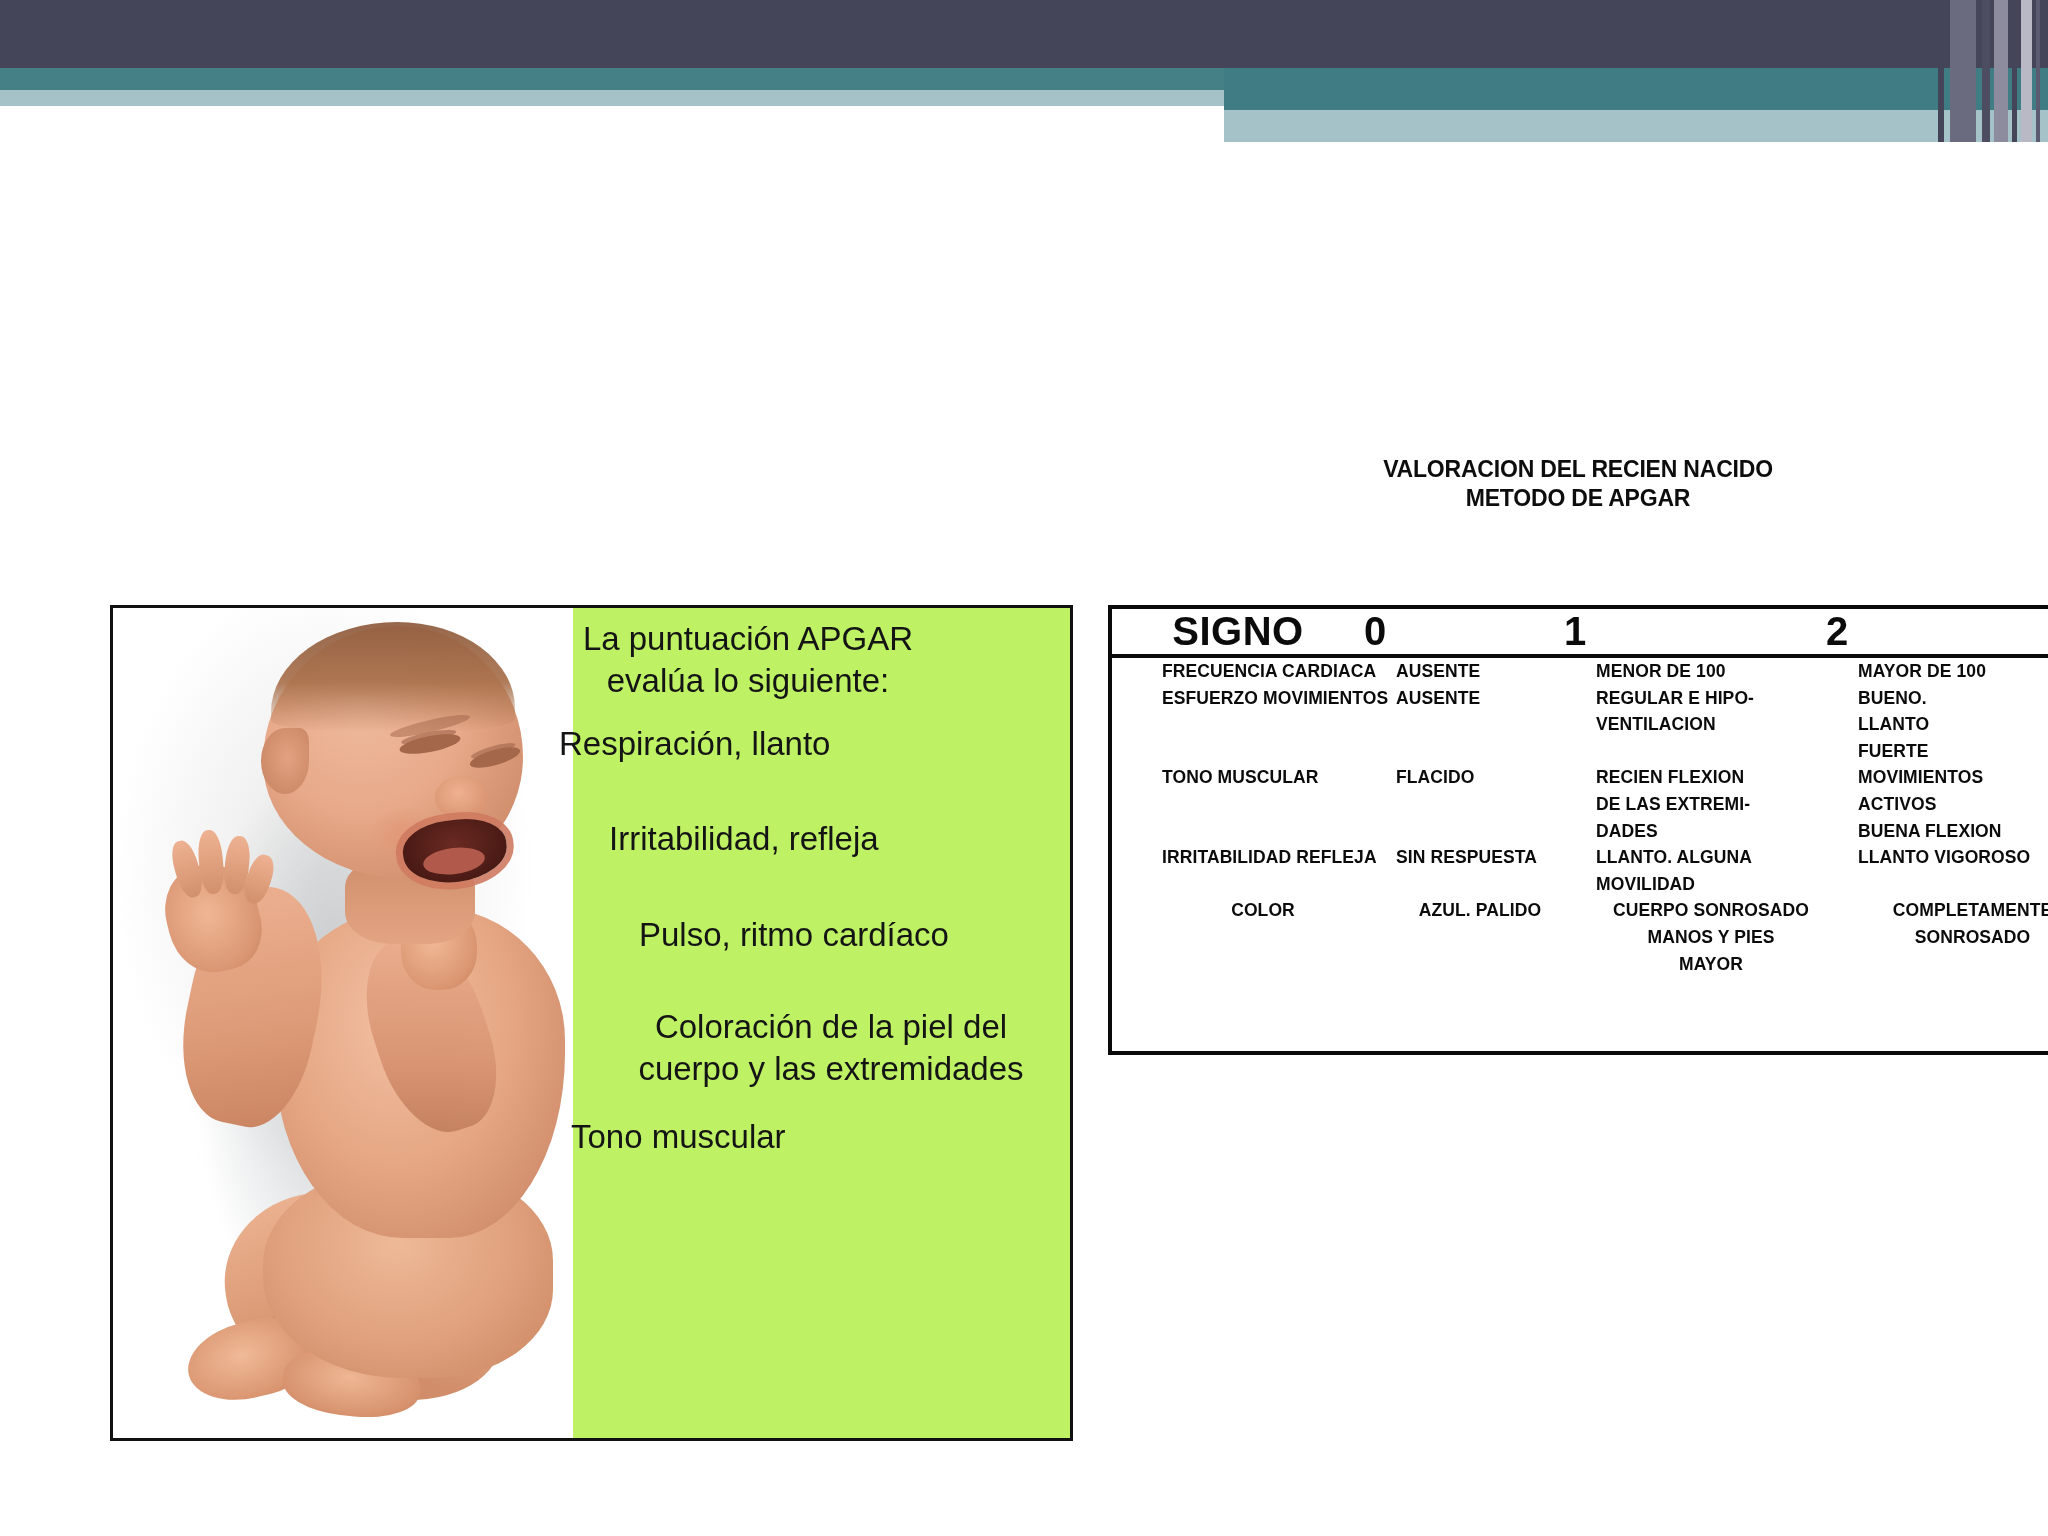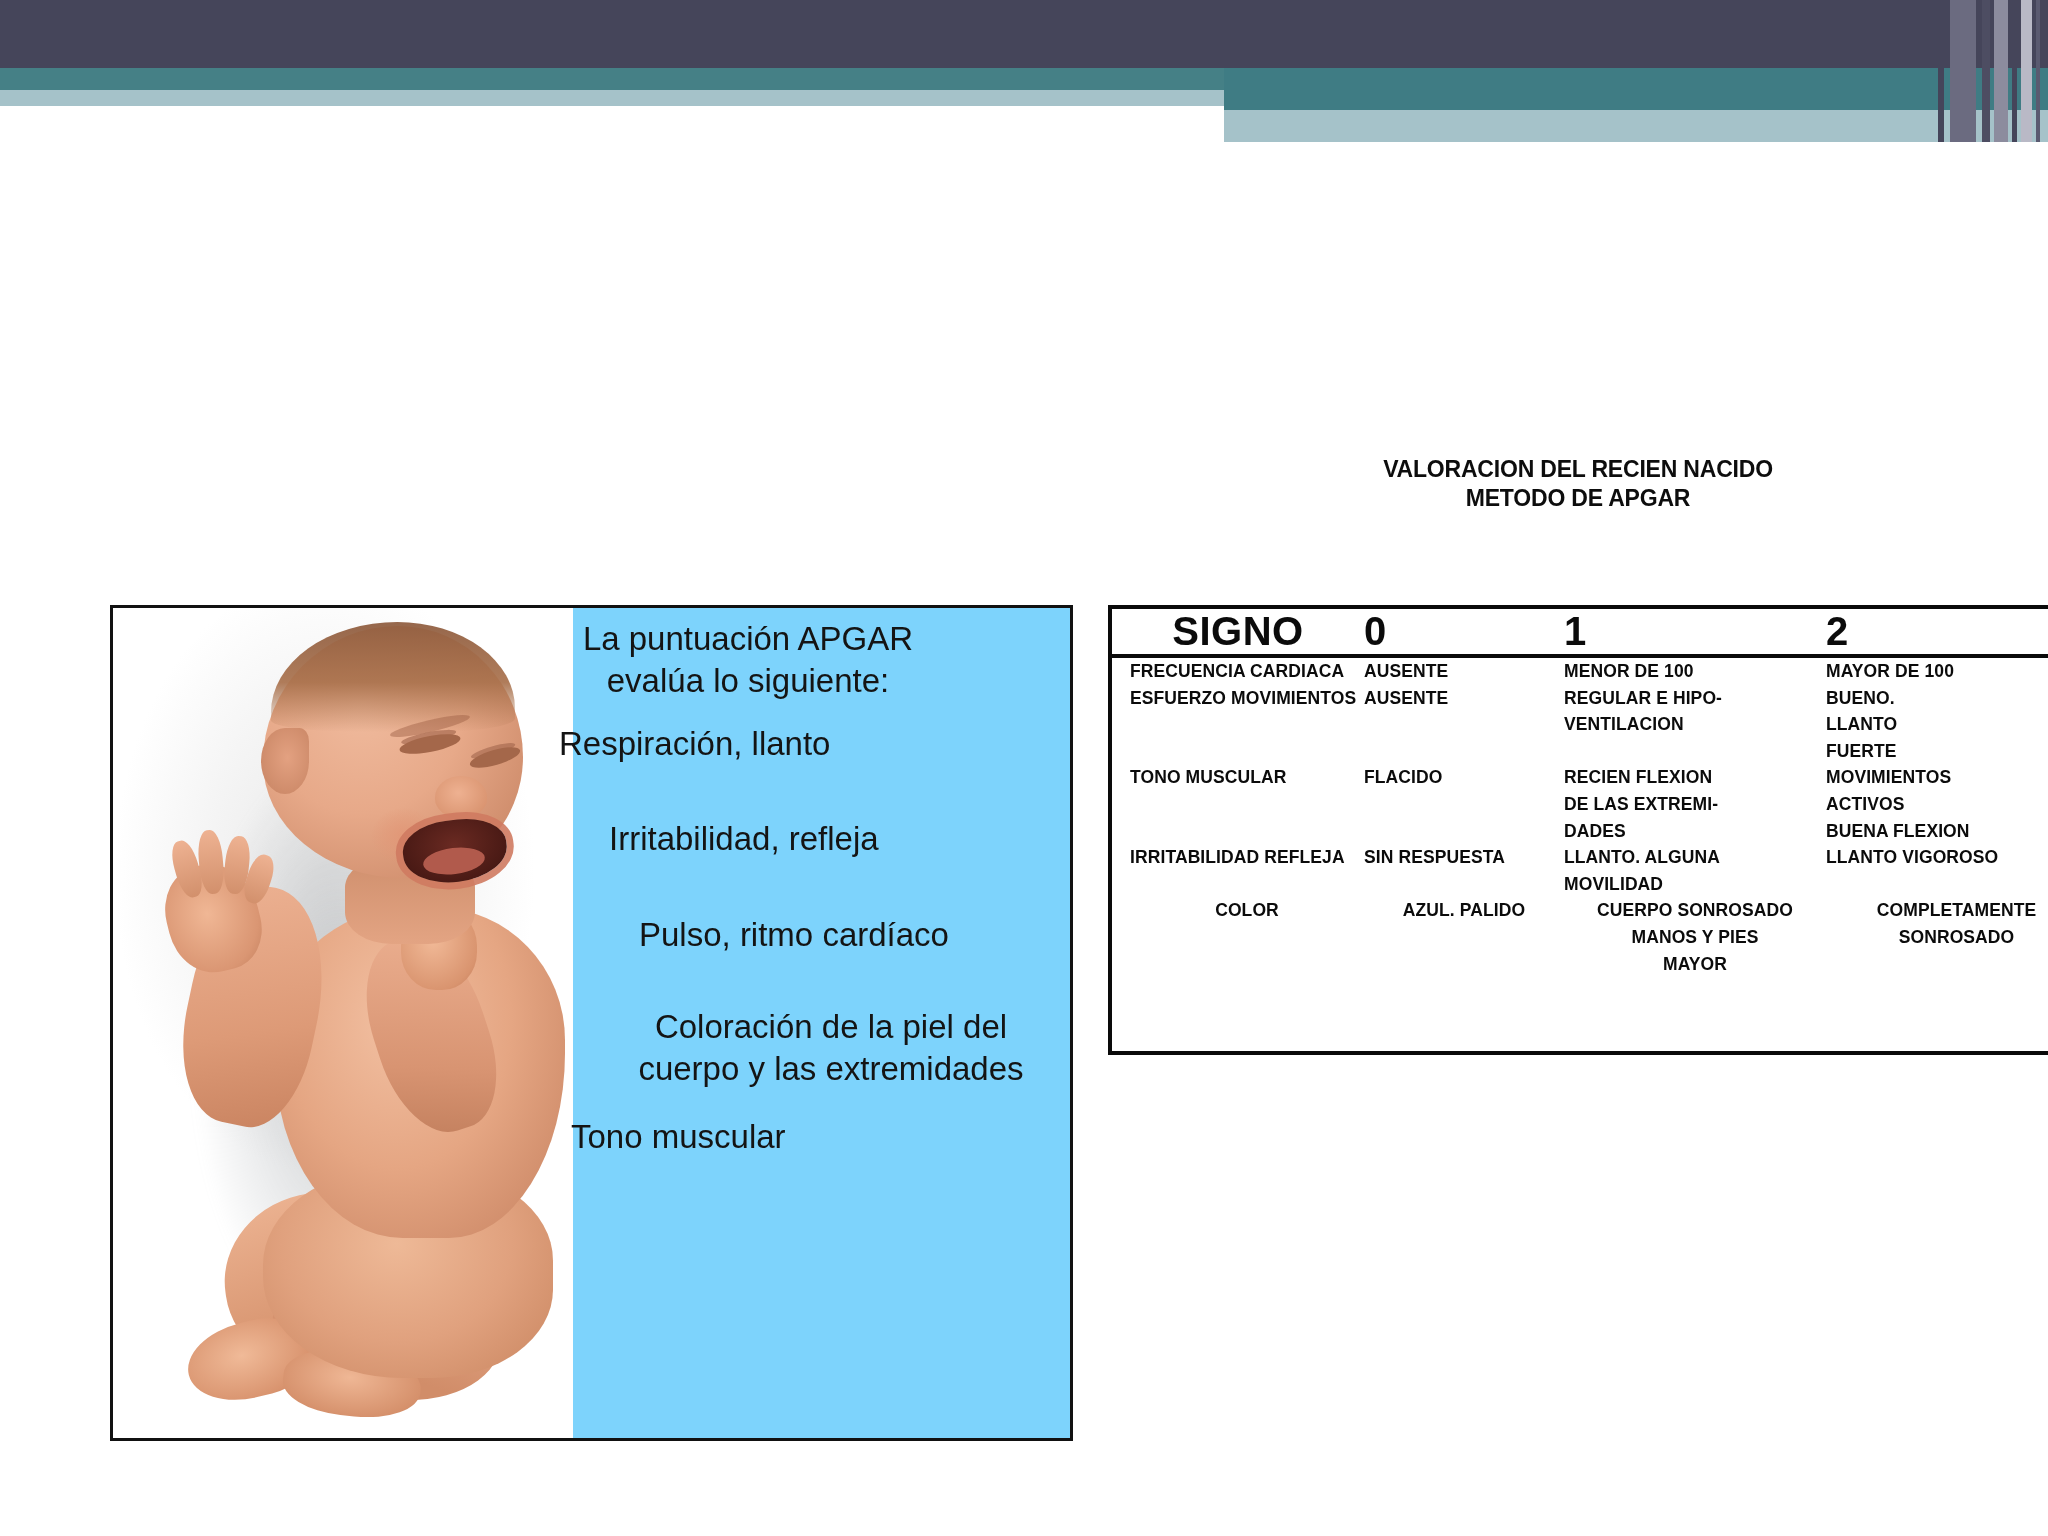--- a/index.html
+++ b/index.html
@@ -82,21 +82,21 @@
   }
 
   
   .left-panel {
     position: absolute;
     left: 110px;
     top: 605px;
     width: 963px;
     height: 836px;
     border: 3px solid #111111;
-    background: #7dd3fc;
+    background: #bef264;
     box-sizing: border-box;
     overflow: hidden;
   }
   .baby-photo {
     position: absolute;
     left: 0px;
     top: 0px;
     width: 460px;
     height: 830px;
   }
@@ -337,21 +337,21 @@
   .thead-row th.col-sign { text-align: center; }
   .tbody-row td {
     font-size: 17.5px;
     font-weight: 600;
     letter-spacing: 0.1px;
     line-height: 1.52;
     padding: 26px 10px 34px 0;
   }
   .tbody-row td.c0 { padding-left: 18px; }
   .tbody-row:last-child td { padding-bottom: 74px; text-align: center; }
-  .cell-lines span { display: block; white-space: nowrap; }
+  .cell-lines span { display: block; white-space: nowrap; margin-left: 32px; }
 
   .col-sign  { width: 252px; }
   .col-zero  { width: 200px; }
   .col-one   { width: 262px; }
   .col-two   { width: 261px; }
 </style>
 </head>
 <body>
 
 <div class="slide">

